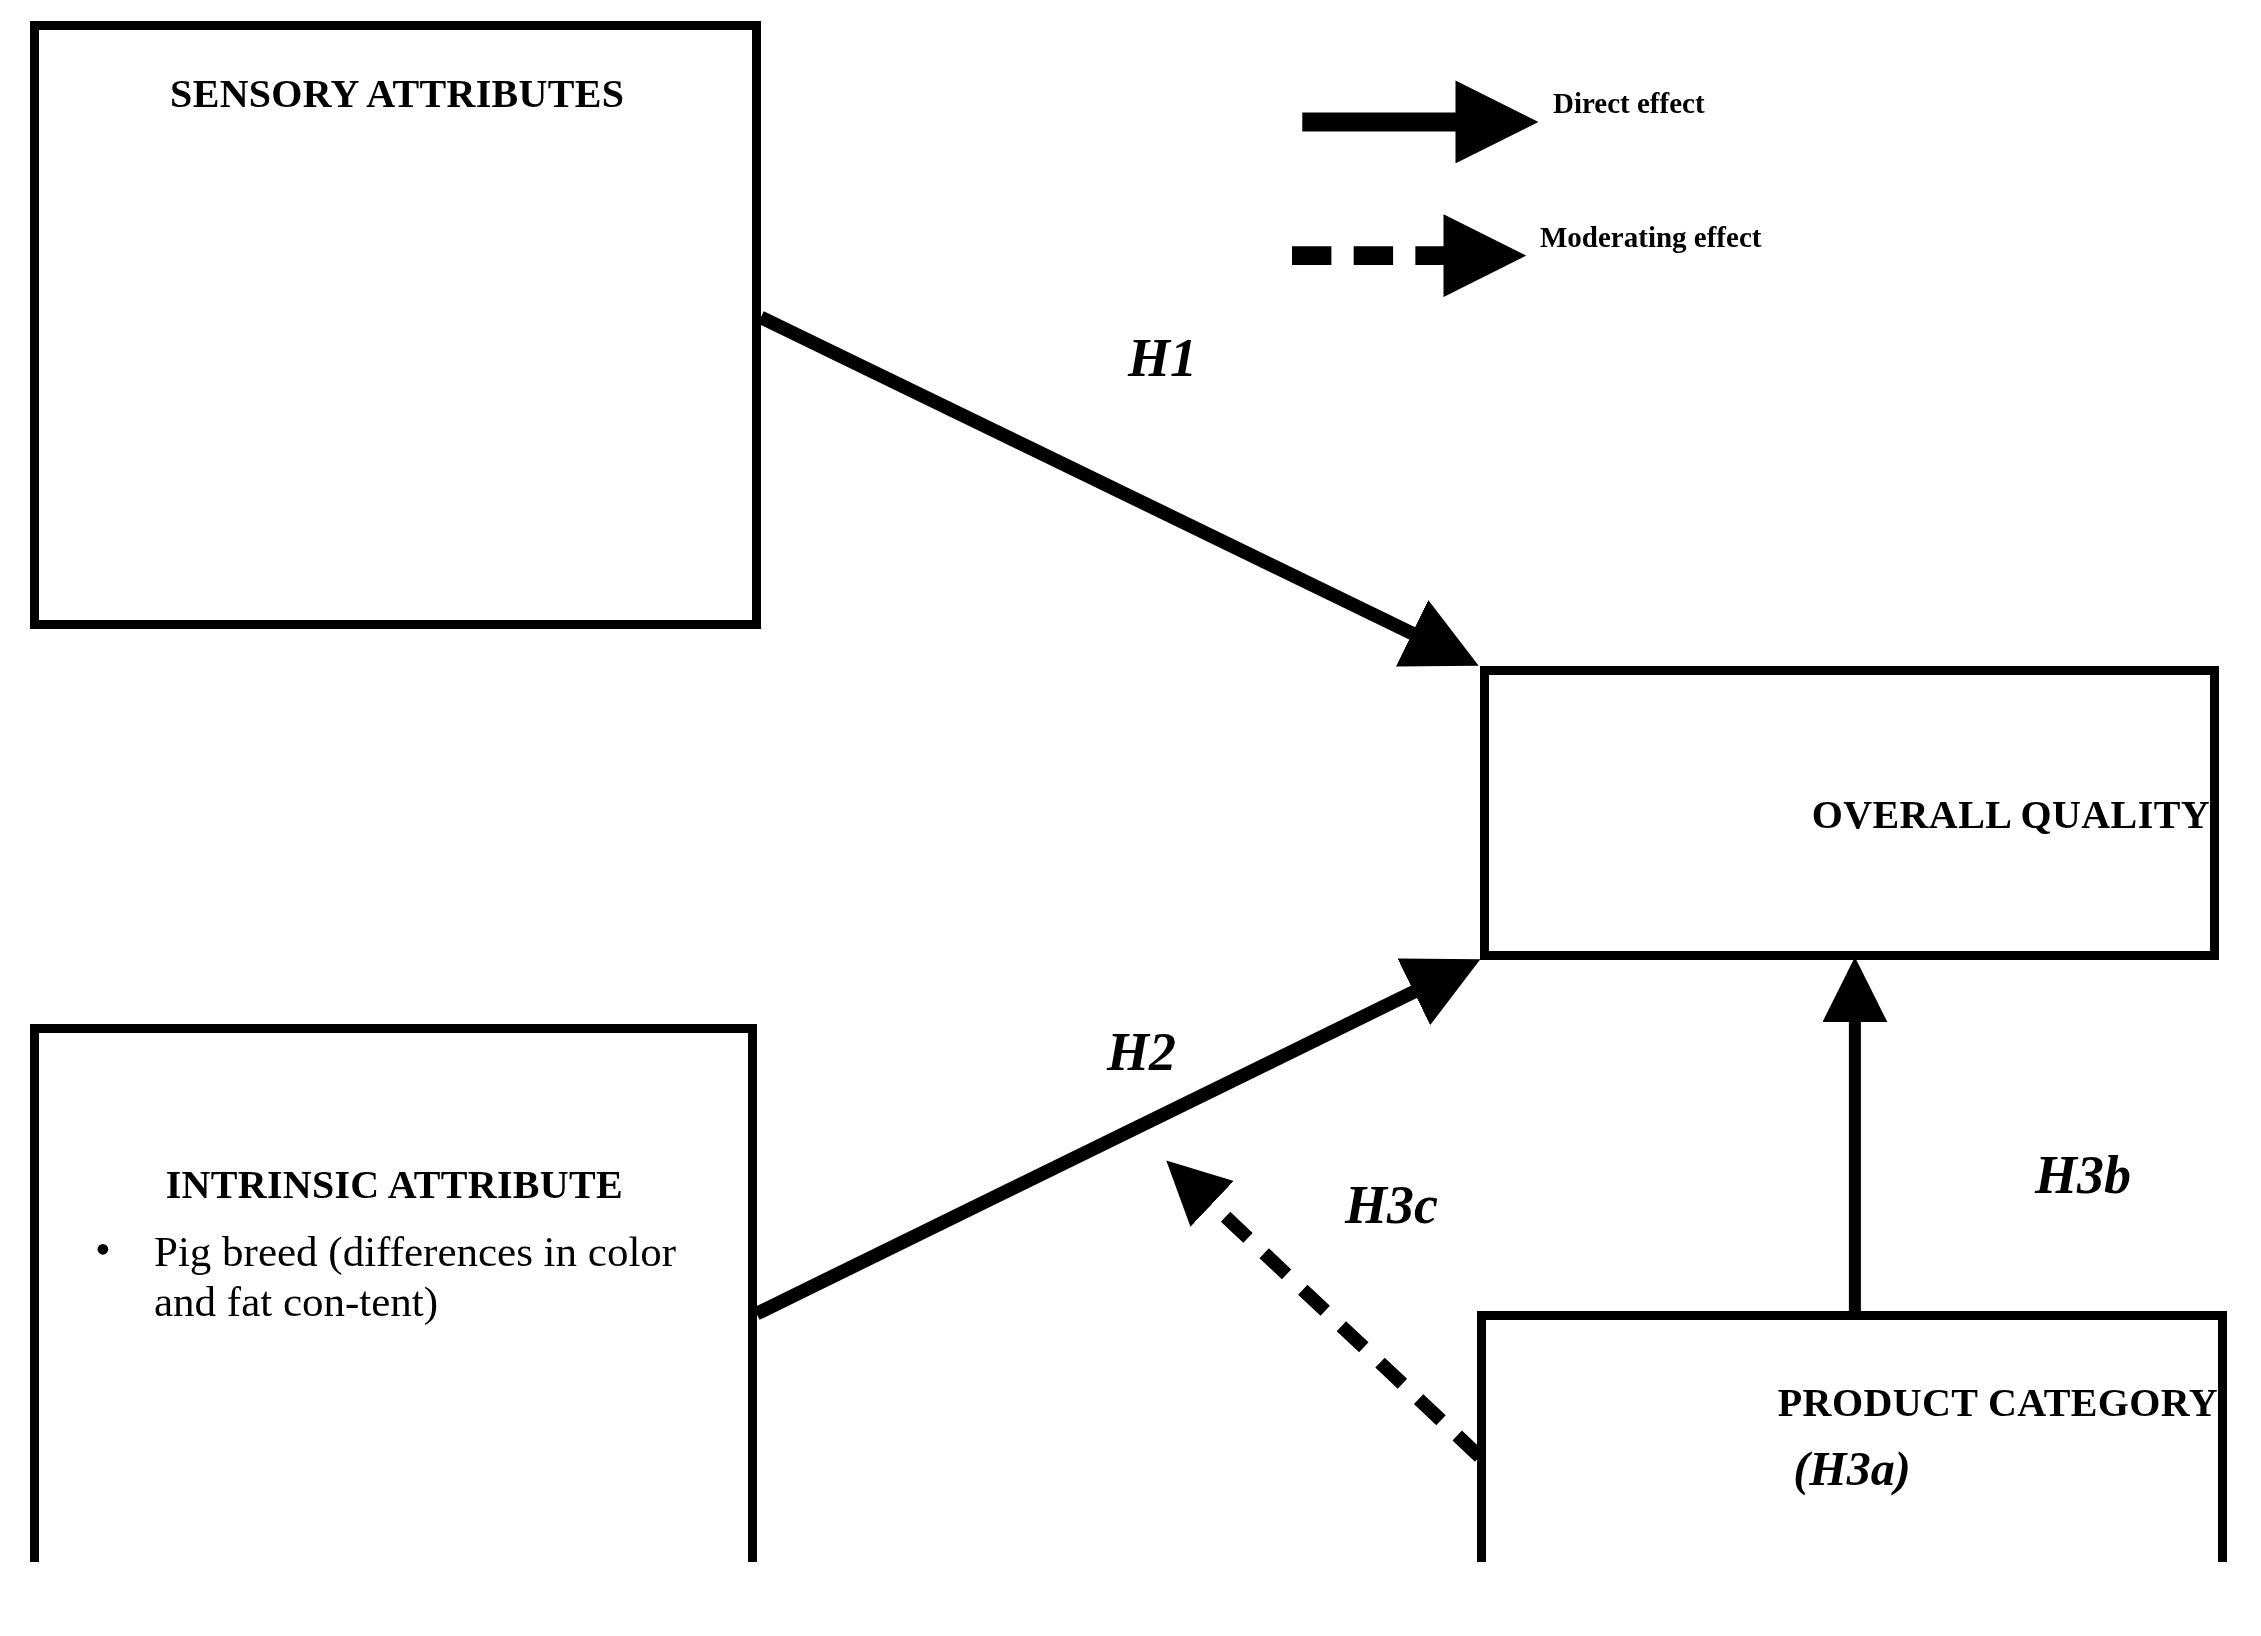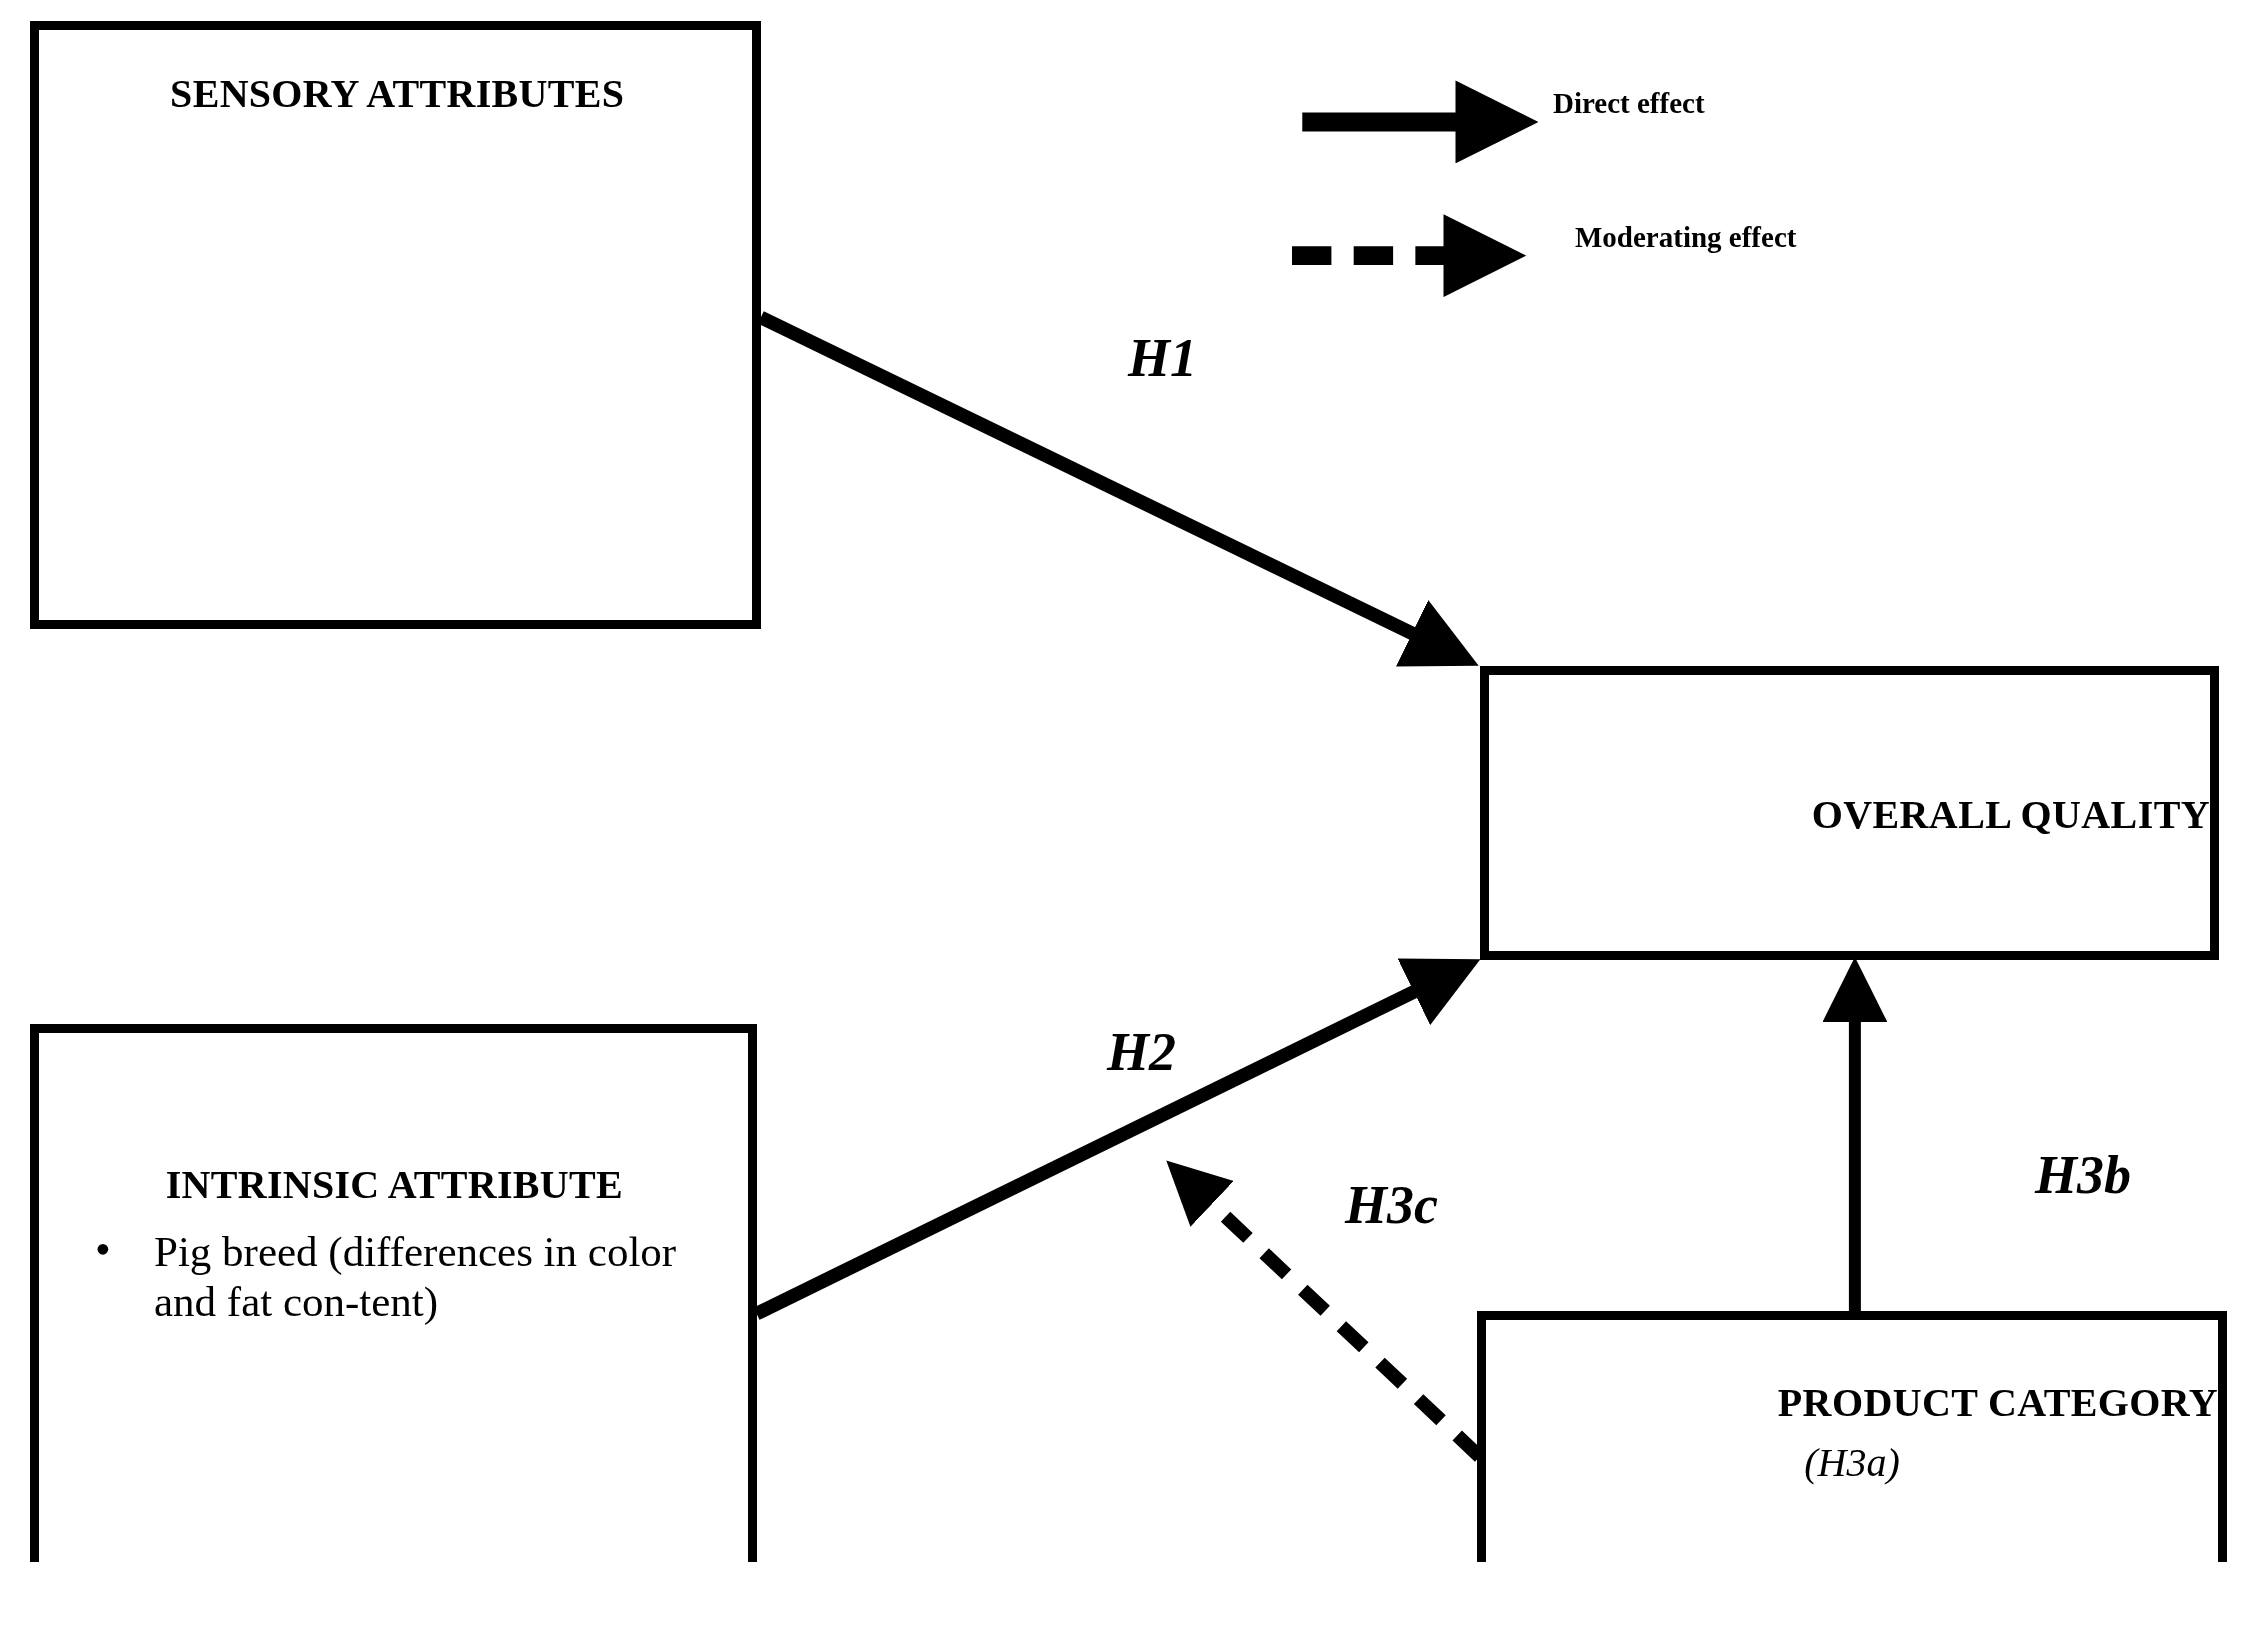--- a/index.html
+++ b/index.html
@@ -90,23 +90,23 @@
 
   .cap-line {
     font-weight: bold;
     font-size: 40px;
     letter-spacing: 0.4px;
     line-height: 1.5;
     white-space: nowrap;
     text-align: right;
   }
   .hyp-line {
-    font-weight: normal;
+    font-weight: bold;
     font-style: italic;
-    font-size: 40px;
+    font-size: 48px;
     line-height: 1.5;
   }
 
   
   .edge-label {
     position: absolute;
     font-style: italic;
     font-weight: bold;
     font-size: 54px;
     white-space: nowrap;
@@ -117,21 +117,21 @@
   #label-h3b { left: 2035px; top: 1144px; }
 
   
   .legend-text {
     position: absolute;
     font-weight: bold;
     font-size: 29px;
     white-space: nowrap;
   }
   #legend-direct-label     { left: 1553px; top: 87px; }
-  #legend-moderating-label { left: 1575px; top: 221px; }
+  #legend-moderating-label { left: 1540px; top: 221px; }
 </style>
 </head>
 <body>
 
 <div id="stage">
 
   <svg class="layer" viewBox="0 0 2639 1910" xmlns="http://www.w3.org/2000/svg">
     <defs>
       <marker id="arrowhead" markerWidth="5.4" markerHeight="5.4" refX="3.6" refY="2.7" orient="auto" markerUnits="strokeWidth">
         <path d="M0,0 L5.4,2.7 L0,5.4 z" fill="#000000"></path>

